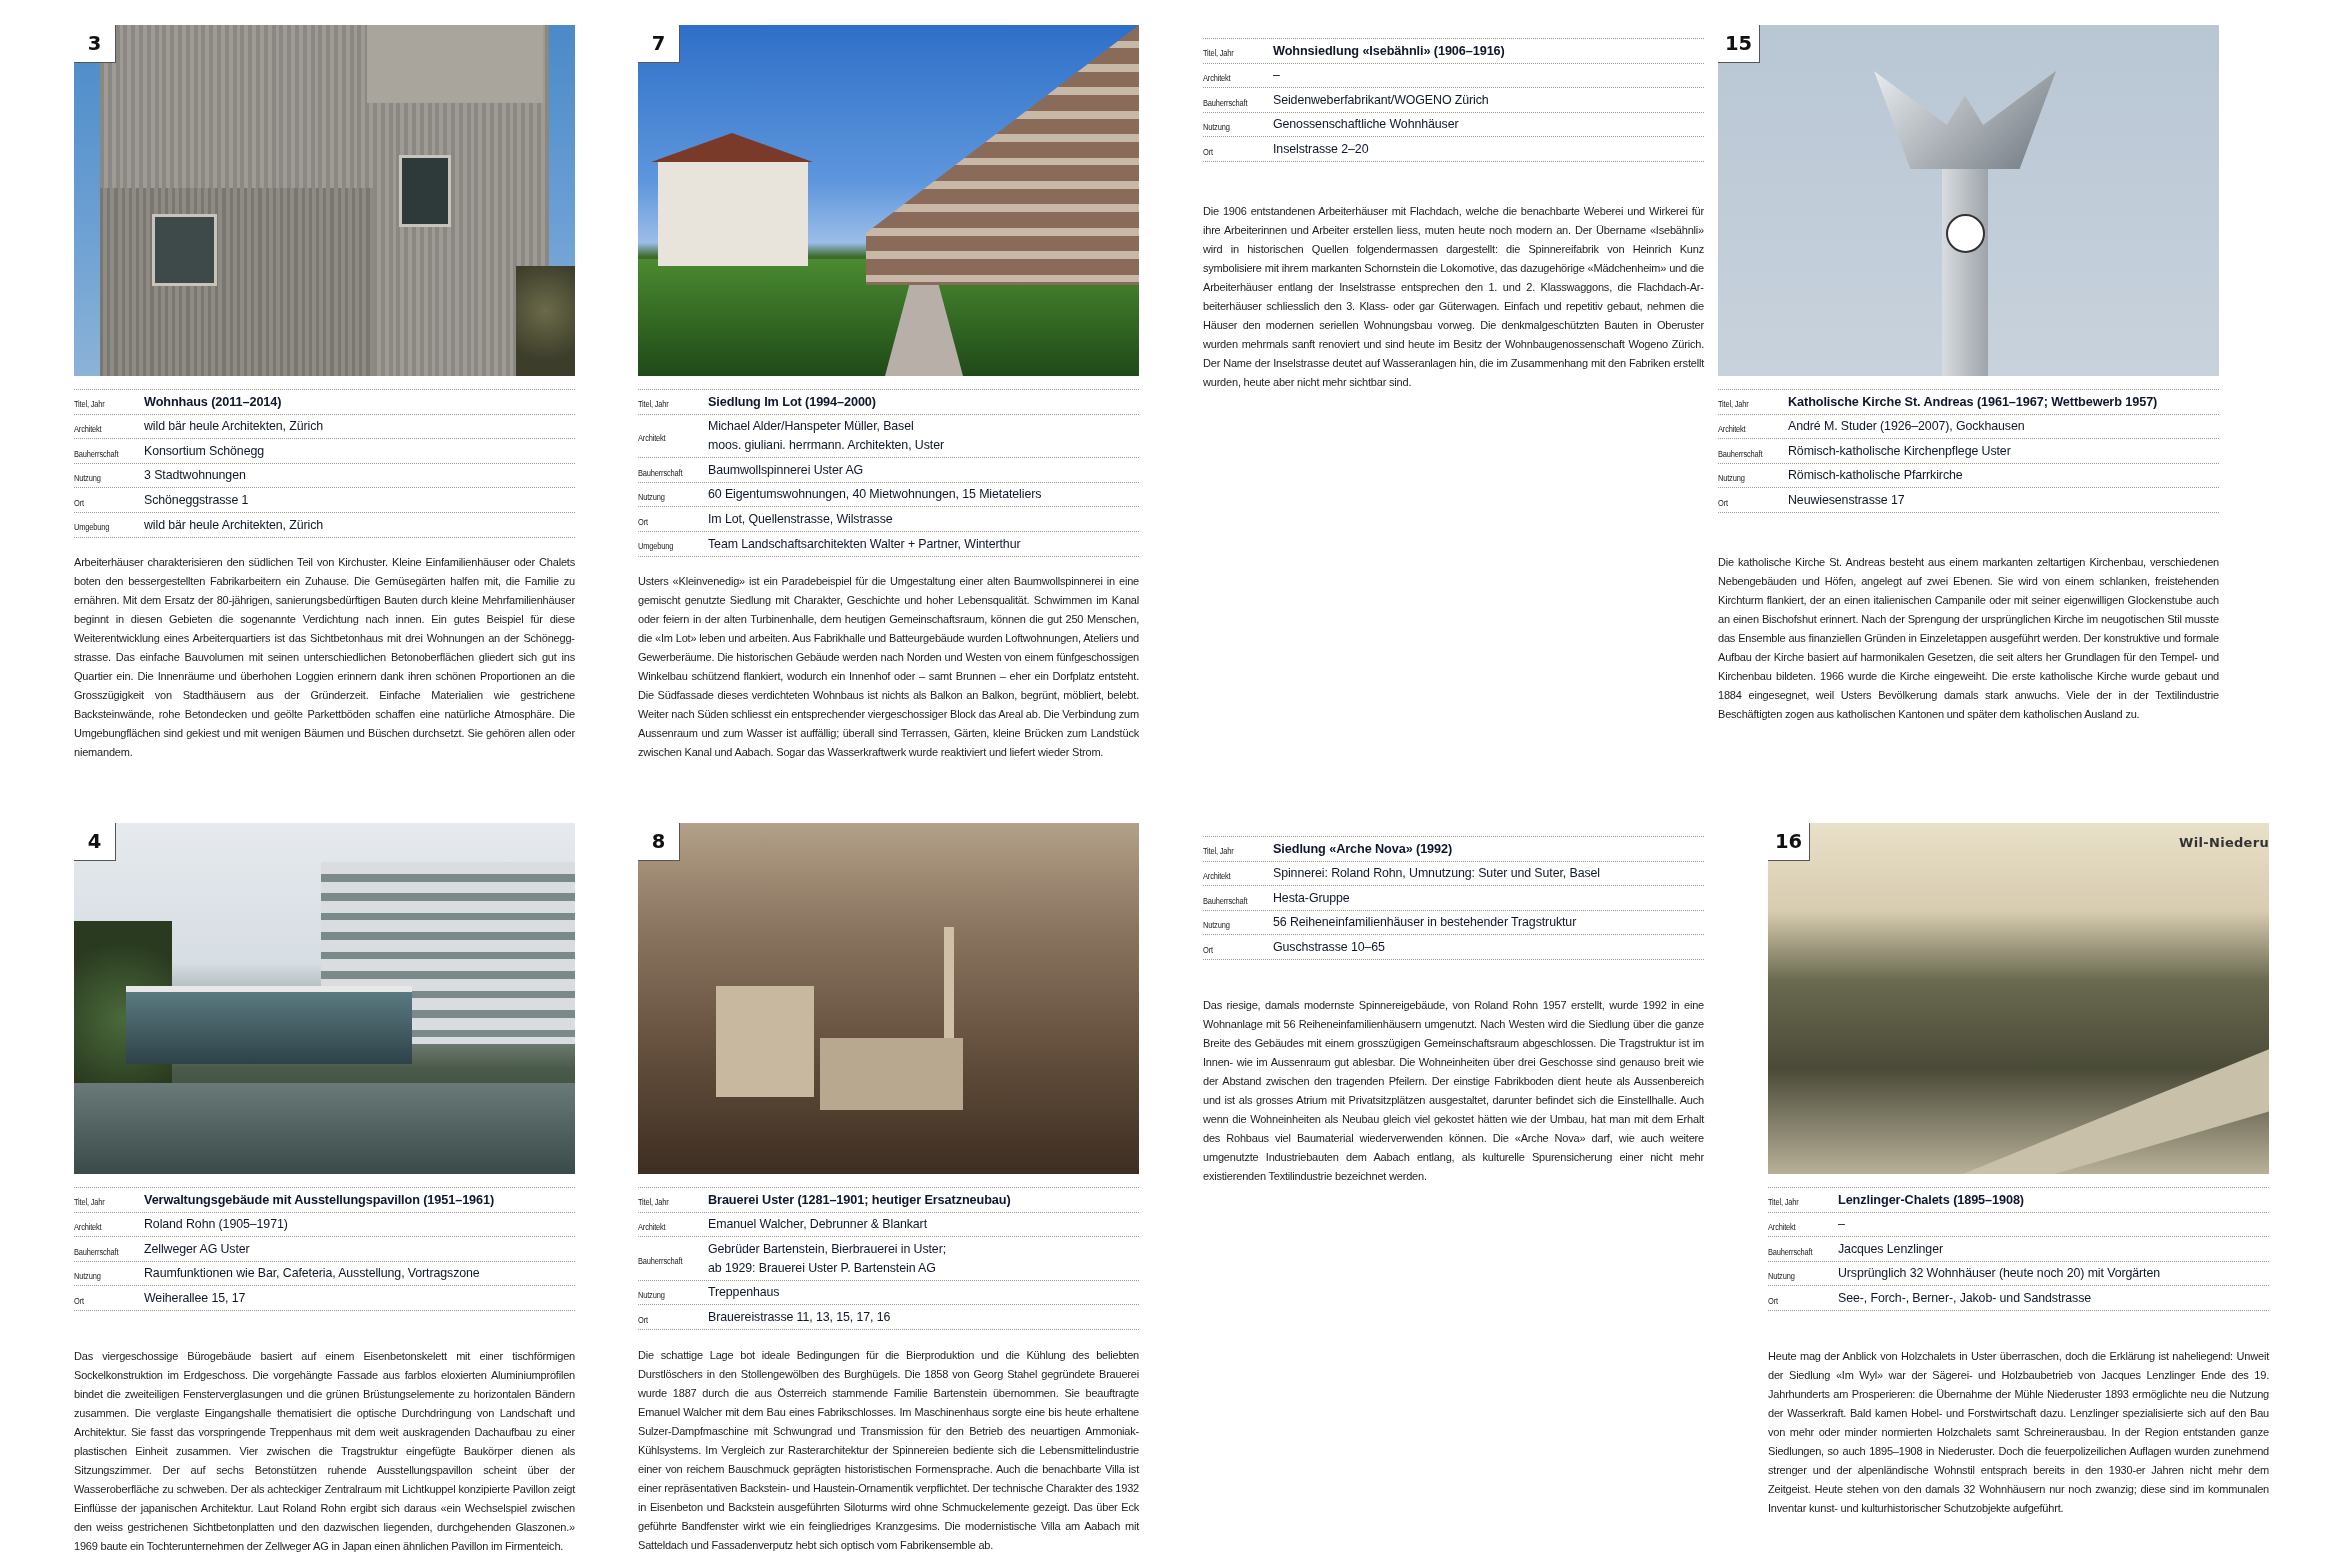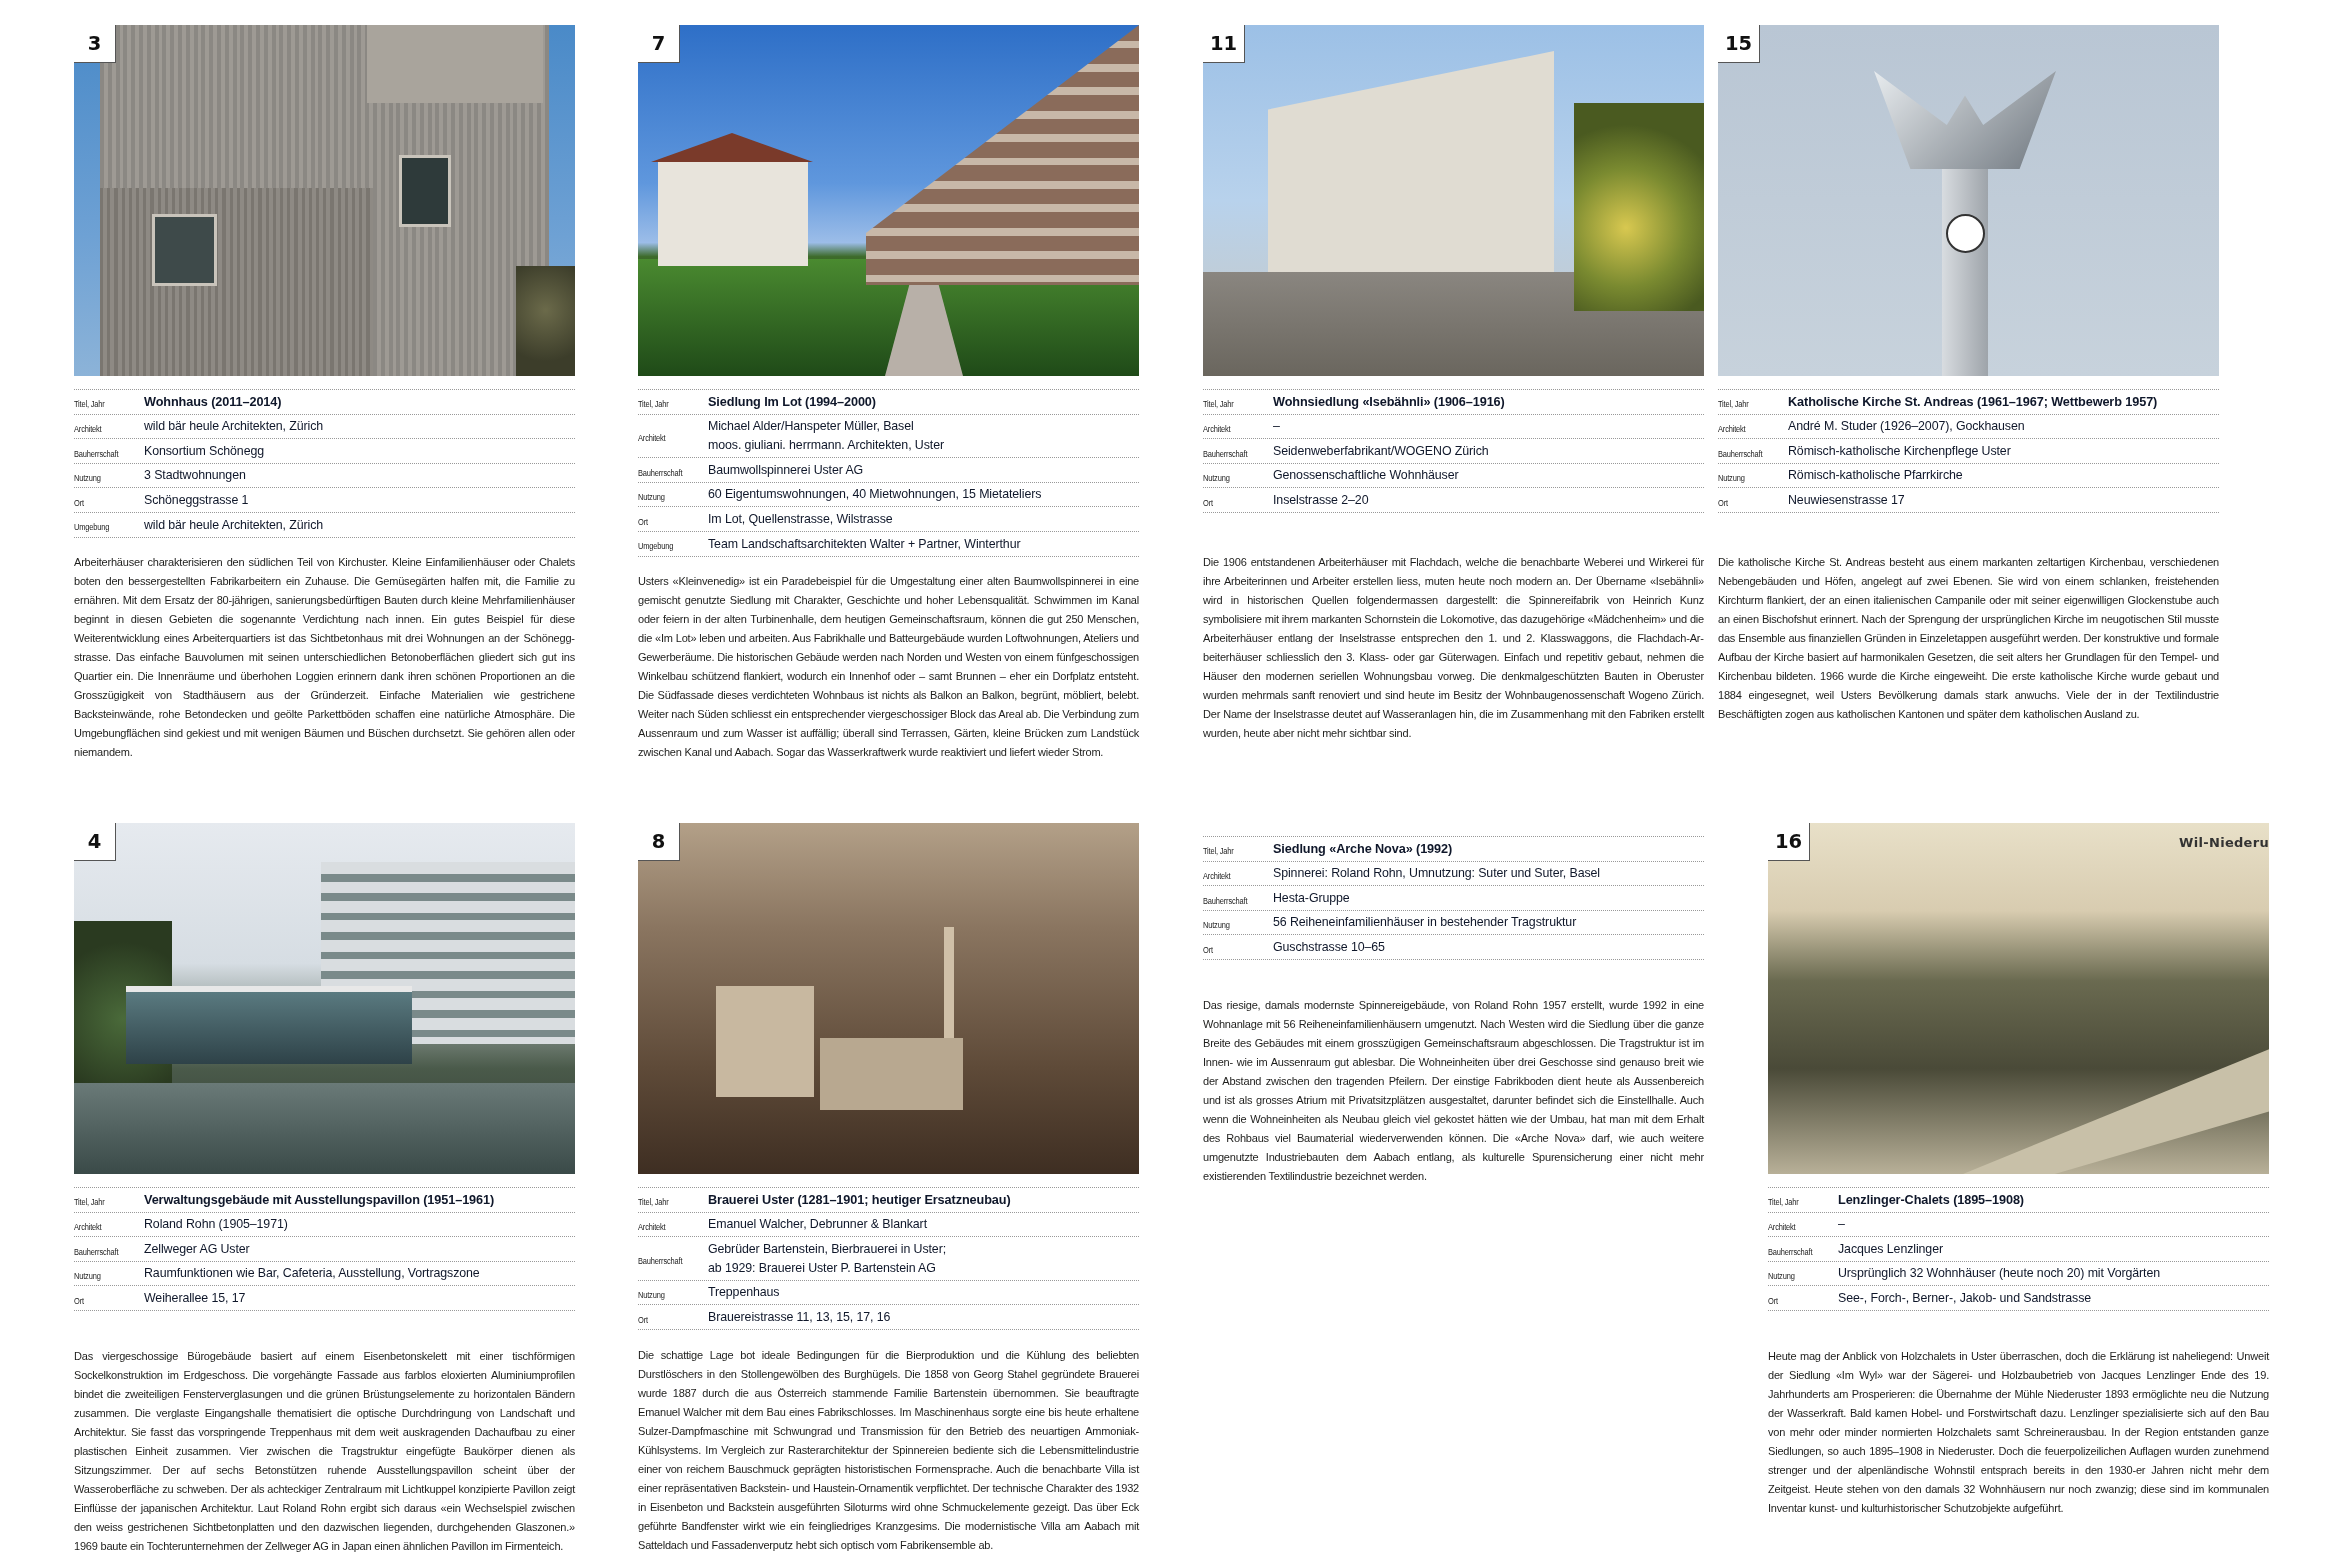--- a/index.html
+++ b/index.html
@@ -169,26 +169,20 @@
       <div class="meta-key">Umgebung</div>
       <div class="meta-val">
           <span class="line">Team Landschaftsarchitekten Walter + Partner, Winterthur</span>
         </div>
     </div>
   </div>
   <p class="body-text">Usters «Kleinvenedig» ist ein Paradebeispiel für die Umgestaltung einer alten Baumwoll­spinnerei in eine gemischt genutzte Siedlung mit Charakter, Geschichte und hoher Le­bensqualität. Schwimmen im Kanal oder feiern in der alten Turbinenhalle, dem heutigen Gemeinschaftsraum, können die gut 250 Menschen, die «Im Lot» leben und arbeiten. Aus Fabrikhalle und Batteurgebäude wurden Loftwohnungen, Ateliers und Gewerberäume. Die historischen Gebäude werden nach Norden und Westen von einem fünfgeschossigen Winkelbau schützend flankiert, wodurch ein Innenhof oder – samt Brunnen – eher ein Dorfplatz entsteht. Die Südfassade dieses verdichteten Wohnbaus ist nichts als Balkon an Balkon, begrünt, möbliert, belebt. Weiter nach Süden schliesst ein entsprechender viergeschossiger Block das Areal ab. Die Verbindung zum Aussenraum und zum Wasser ist auffällig; überall sind Terrassen, Gärten, kleine Brücken zum Landstück zwischen Ka­nal und Aabach. Sogar das Wasserkraftwerk wurde reaktiviert und liefert wieder Strom.</p>
 </div>
 
 <div class="entry" style="left:1203px; top:25px;">
-  <div class="photo ph11">
-    <div class="house"></div>
-    <div class="road"></div>
-    <div class="trees"></div>
-    <div class="badge">11</div>
-  </div>
   <div class="meta">
     <div class="meta-row title">
       <div class="meta-key">Titel, Jahr</div>
       <div class="meta-val">Wohnsiedlung «Isebähnli» (1906–1916)</div>
     </div>
     <div class="meta-row">
       <div class="meta-key">Architekt</div>
       <div class="meta-val">
           <span class="line">–</span>
         </div>

